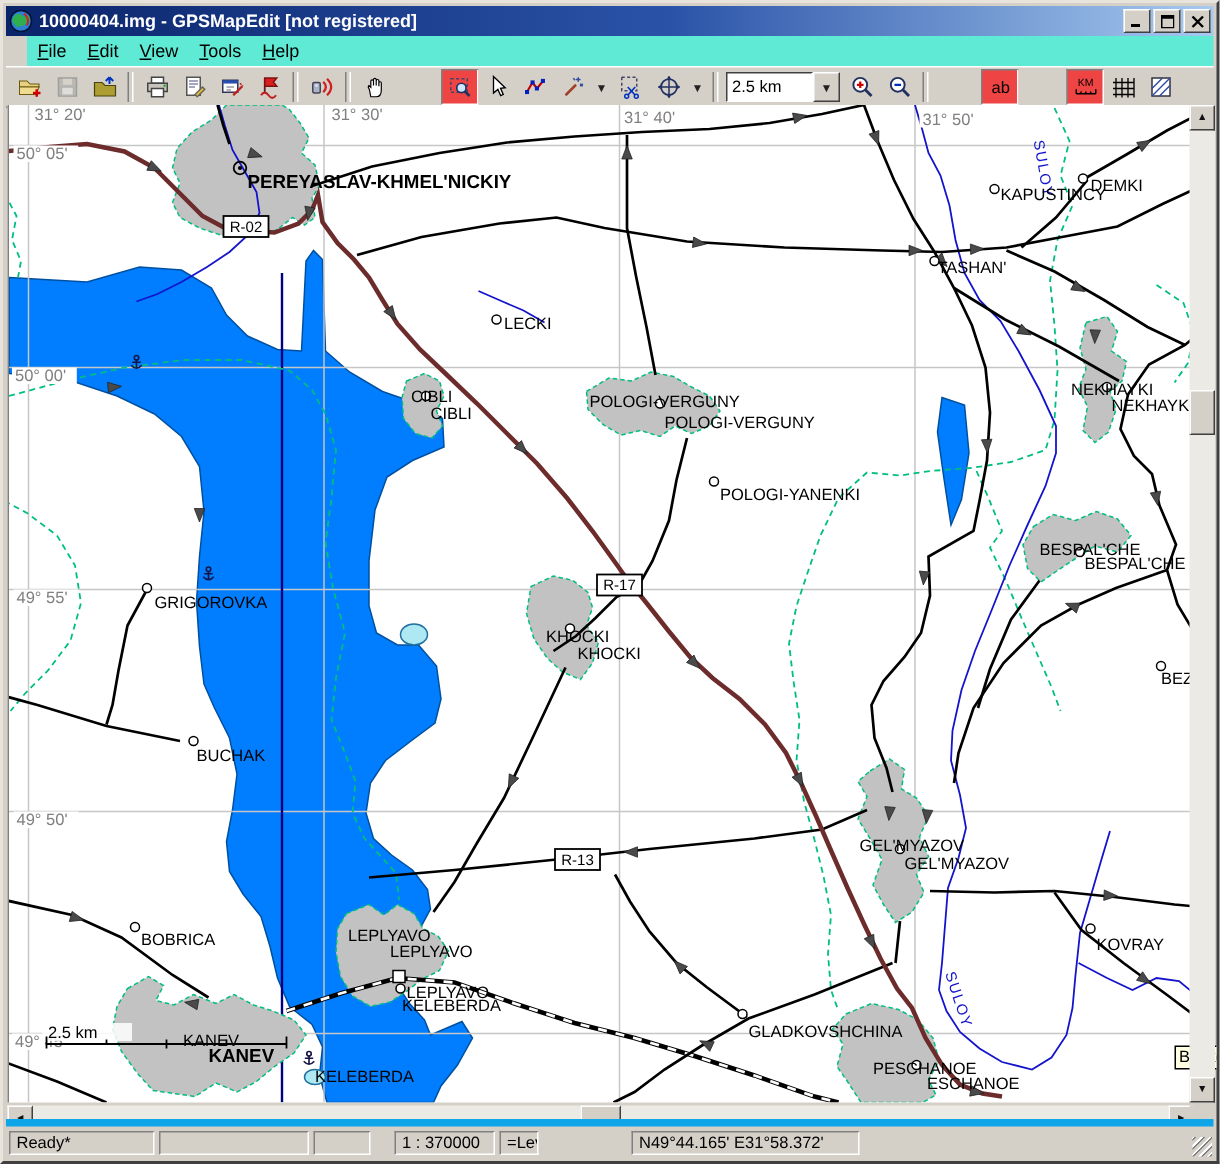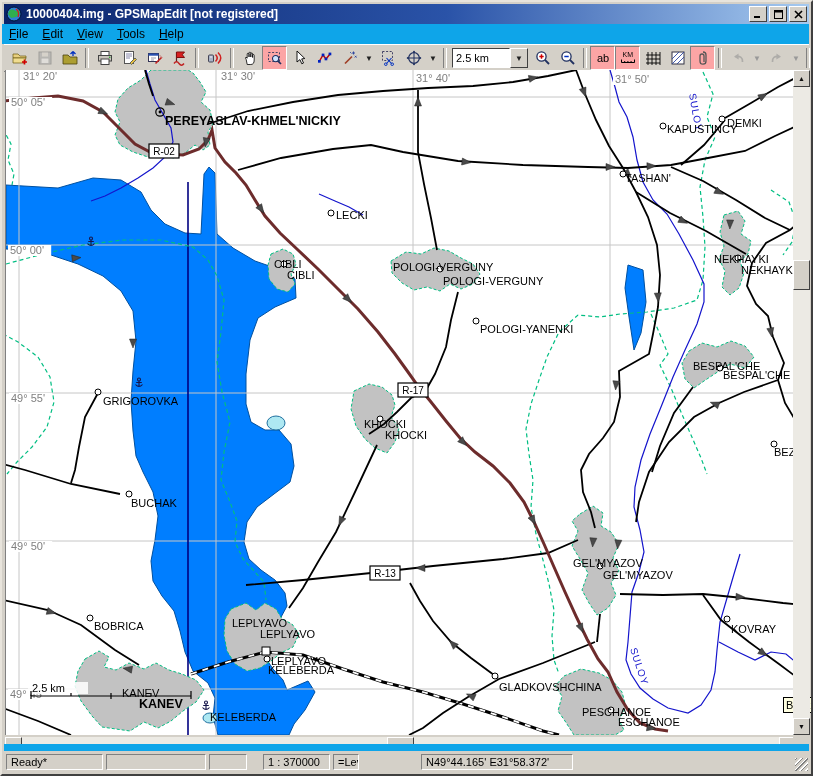--- a/index.html
+++ b/index.html
@@ -6,27 +6,27 @@
   #win{position:relative;width:813px;height:776px;background:#D4D0C8;border:2px solid;
        border-color:#e8e4dc #404040 #404040 #e8e4dc;box-sizing:border-box;overflow:hidden;}
   
   #titlebar{position:absolute;left:2px;top:2px;right:2px;height:20px;
     background:linear-gradient(90deg,#0A246A,#2a53a8 55%,#A6CAF0);display:flex;align-items:center;padding:0 2px;}
   #title-text{color:#fff;font-weight:bold;font-size:12px;margin-left:4px;white-space:nowrap;}
   .tbtn{width:16px;height:14px;background:#D4D0C8;border:1px solid;border-color:#fff #404040 #404040 #fff;
     margin-left:2px;display:flex;align-items:center;justify-content:center;font-size:9px;color:#000;line-height:1;}
   #cap-buttons{margin-left:auto;display:flex;}
   
-  #menubar{position:absolute;left:0;top:22px;right:2px;height:20px;background:#0ea5e9;display:flex;align-items:center;font-size:12px;}
+  #menubar{position:absolute;left:16px;top:22px;right:2px;height:20px;background:#5eead4;display:flex;align-items:center;font-size:12px;}
   .menu-item{padding:2px 7px;} .menu-item u{text-decoration:underline;}
   
   #toolbar{position:absolute;left:2px;top:42px;right:2px;height:26px;background:#D4D0C8;
     border-top:1px solid #fff;border-bottom:1px solid #808080;display:flex;align-items:center;padding-left:3px;}
   .tb{width:23px;height:22px;display:flex;align-items:center;justify-content:center;flex:0 0 auto;border:1px solid transparent;}
-  .tb.pressed{border-color:#808080 #fff #fff #808080;background:#fca5a5;}
+  .tb.pressed{border-color:#808080 #fff #fff #808080;background:#ef4444;margin-left:32px;}
   .tb.dd{width:12px;} .tb svg{display:block;}
   .tbsep{width:2px;height:20px;border-left:1px solid #808080;border-right:1px solid #fff;margin:0 3px;flex:0 0 auto;}
   #scale-combo{display:flex;align-items:center;flex:0 0 auto;margin:0 2px;}
   #scale-value{width:50px;height:16px;background:#fff;border:1px solid;border-color:#404040 #fff #fff #404040;
      font-size:11px;padding:1px 3px;line-height:16px;}
   #scale-drop{width:16px;height:18px;background:#D4D0C8;border:1px solid;border-color:#fff #404040 #404040 #fff;
      font-size:8px;display:flex;align-items:center;justify-content:center;}
   .ddglyph{font-size:8px;color:#222;} .ddglyph.dis{color:#999;}
   
   #maparea{position:absolute;left:3px;top:68px;width:791px;height:665px;background:#fff;border-left:1px solid #808080;box-sizing:content-box;overflow:hidden;}
@@ -36,21 +36,21 @@
   #vsb{right:1px;top:68px;width:17px;height:665px;}
   #hsb{left:3px;top:735px;width:791px;height:17px;}
   .sbbtn{position:absolute;width:17px;height:17px;background:#D4D0C8;border:1px solid;border-color:#fff #404040 #404040 #fff;
     display:flex;align-items:center;justify-content:center;font-size:7px;color:#111;box-sizing:border-box;}
   .sbthumb{position:absolute;background:#D4D0C8;border:1px solid;border-color:#fff #404040 #404040 #fff;box-sizing:border-box;}
   #corner{position:absolute;right:1px;top:735px;width:17px;height:17px;background:#D4D0C8;}
   
   #layer-tip{position:absolute;left:781px;top:695px;width:40px;height:16px;background:#FFFFE1;border:1px solid #000;
     font-size:11px;line-height:14px;padding-left:2px;box-sizing:border-box;white-space:nowrap;overflow:hidden;}
   
-  #statusbar{position:absolute;left:2px;bottom:2px;right:2px;height:21px;background:#D4D0C8;border-top:7px solid #0ea5e9;font-size:11px;}
+  #statusbar{position:absolute;left:2px;bottom:2px;right:2px;height:21px;background:#D4D0C8;border-top:5px solid #0ea5e9;font-size:11px;}
   .sp{position:absolute;top:3px;height:16px;border:1px solid;border-color:#808080 #fff #fff #808080;
       padding:1px 4px;box-sizing:border-box;white-space:nowrap;overflow:hidden;line-height:12px;}
   #grip{position:absolute;right:1px;bottom:1px;width:13px;height:13px;
     background:repeating-linear-gradient(135deg,#fff 0 1px,#808080 1px 2px,#D4D0C8 2px 4px);}
 </style>
 </head>
 <body>
 
 <div id="win">
 

